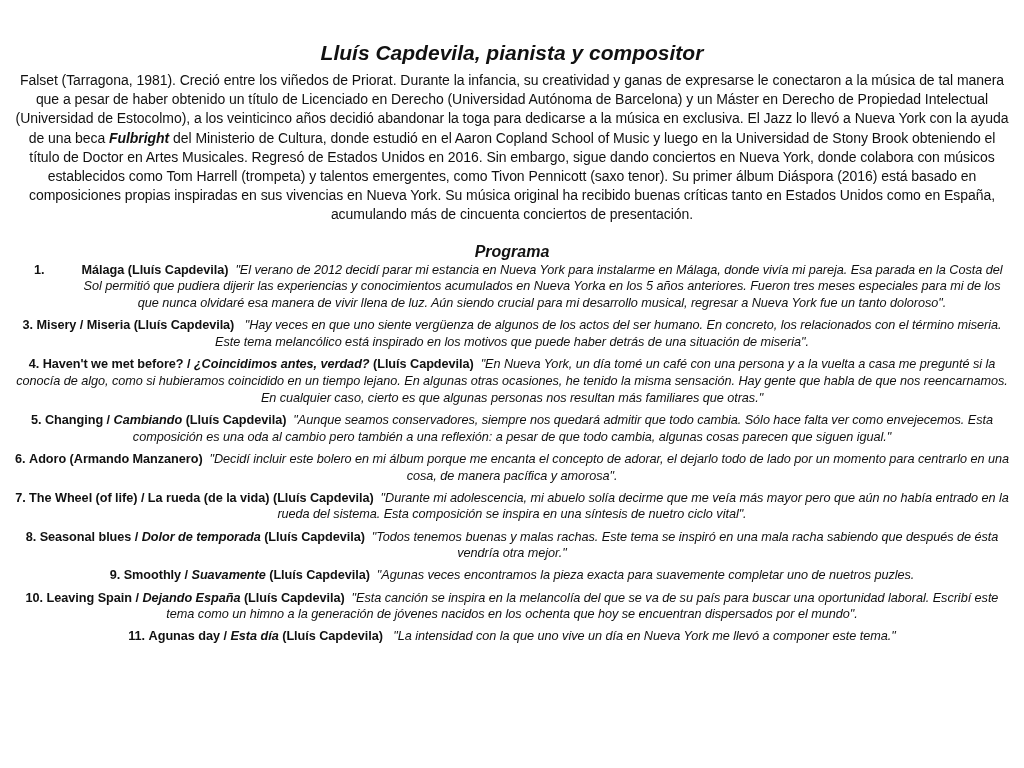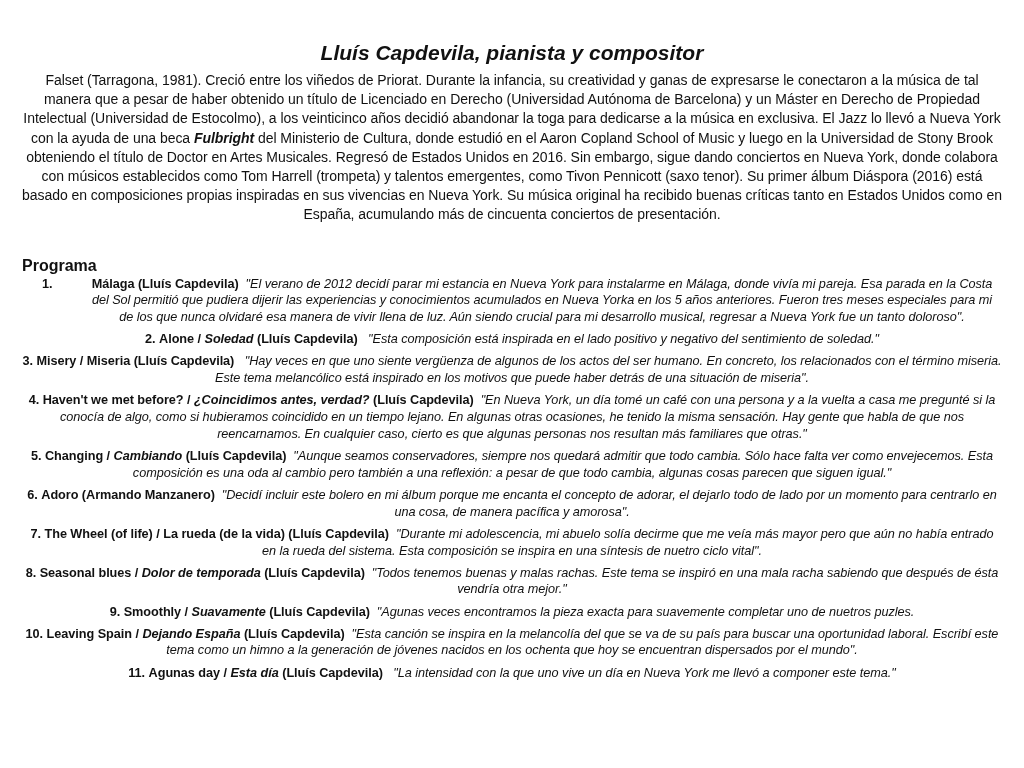--- a/index.html
+++ b/index.html
@@ -12,45 +12,46 @@
     height: 768px;
     overflow: hidden;
     font-family: "Liberation Sans", "DejaVu Sans", sans-serif;
     color: #111111;
   }
   .page {
     position: relative;
     width: 1024px;
     height: 768px;
     box-sizing: border-box;
-    padding: 0 22px;
+    padding: 0 14px;
   }
   .title {
     text-align: center;
     font-weight: bold;
     font-style: italic;
     font-size: 21px;
     line-height: 26px;
     margin: 0;
     padding-top: 40px;
   }
   .bio {
     text-align: center;
     font-size: 14px;
     line-height: 19.2px;
     margin: 5px 0 0 0;
     letter-spacing: -0.05px;
   }
   .bio .strong-it { font-weight: bold; font-style: italic; }
   .section-heading {
-    text-align: left;
+    text-align: center;
     font-weight: bold;
     font-size: 16px;
     line-height: 20px;
-    margin: 31px 0 0 0;
+    margin: 17px 0 0 0;
+    font-style: italic;
   }
   .program {
     margin: 0;
     padding: 0;
     list-style: none;
   }
   .item {
     text-align: center;
     font-size: 12.7px;
     line-height: 16.8px;
@@ -87,21 +88,20 @@
   <p class="bio"><span>Falset (Tarragona, 1981). Creció entre los viñedos de Priorat. Durante la infancia, su creatividad y ganas de expresarse le conectaron a la música de tal manera que a pesar de haber obtenido un título de Licenciado en Derecho (Universidad Autónoma de Barcelona) y un Máster en Derecho de Propiedad Intelectual (Universidad de Estocolmo), a los veinticinco años decidió abandonar la toga para dedicarse a la música en exclusiva. El Jazz lo llevó a Nueva York con la ayuda de una beca </span><span class="strong-it">Fulbright</span><span> del Ministerio de Cultura, donde estudió en el Aaron Copland School of Music y luego en la Universidad de Stony Brook obteniendo el título de Doctor en Artes Musicales. Regresó de Estados Unidos en 2016. Sin embargo, sigue dando conciertos en Nueva York, donde colabora con músicos establecidos como Tom Harrell (trompeta) y talentos emergentes, como Tivon Pennicott (saxo tenor). Su primer álbum Diáspora (2016) está basado en composiciones propias inspiradas en sus vivencias en Nueva York. Su música original ha recibido buenas críticas tanto en Estados Unidos como en España, acumulando más de cincuenta conciertos de presentación.</span></p>
 
   <h2 class="section-heading">Programa</h2>
 
   <ol class="program">
     <li class="item first">
       <span class="num">1.</span>
       <span class="body"><span class="t-bold">Málaga</span> <span class="t-bold">(Lluís Capdevila)</span>&nbsp; <span class="quote">"El verano de 2012 decidí parar mi estancia en Nueva York para instalarme en Málaga, donde vivía mi pareja. Esa parada en la Costa del Sol permitió que pudiera dijerir las experiencias y conocimientos acumulados en Nueva Yorka en los 5 años anteriores. Fueron tres meses especiales para mi de los que nunca olvidaré esa manera de vivir llena de luz. Aún siendo crucial para mi desarrollo musical, regresar a Nueva York fue un tanto doloroso".</span></span>
     </li>
 
-    <li class="item"><span class="t-bold">2.</span> <span class="t-bold">Alone /</span> <span class="t-bold-it">Soledad</span> <span class="t-bold">(Lluís Capdevila)</span>&nbsp;&nbsp; <span class="quote">"Esta composición está inspirada en el lado positivo y negativo del sentimiento de soledad."</span></li>
 
     <li class="item"><span class="t-bold">3.</span> <span class="t-bold">Misery / Miseria</span> <span class="t-bold">(Lluís Capdevila)</span>&nbsp;&nbsp; <span class="quote">"Hay veces en que uno siente vergüenza de algunos de los actos del ser humano. En concreto, los relacionados con el término miseria. Este tema melancólico está inspirado en los motivos que puede haber detrás de una situación de miseria".</span></li>
 
     <li class="item"><span class="t-bold">4.</span> <span class="t-bold">Haven't we met before? /</span> <span class="t-bold-it">¿Coincidimos antes, verdad?</span> <span class="t-bold">(Lluís Capdevila)</span>&nbsp; <span class="quote">"En Nueva York, un día tomé un café con una persona y a la vuelta a casa me pregunté si la conocía de algo, como si hubieramos coincidido en un tiempo lejano. En algunas otras ocasiones, he tenido la misma sensación. Hay gente que habla de que nos reencarnamos. En cualquier caso, cierto es que algunas personas nos resultan más familiares que otras."</span></li>
 
     <li class="item"><span class="t-bold">5.</span> <span class="t-bold">Changing /</span> <span class="t-bold-it">Cambiando</span> <span class="t-bold">(Lluís Capdevila)</span>&nbsp; <span class="quote">"Aunque seamos conservadores, siempre nos quedará admitir que todo cambia. Sólo hace falta ver como envejecemos. Esta composición es una oda al cambio pero también a una reflexión: a pesar de que todo cambia, algunas cosas parecen que siguen igual."</span></li>
 
     <li class="item"><span class="t-bold">6.</span> <span class="t-bold">Adoro</span> <span class="t-bold">(Armando Manzanero)</span>&nbsp; <span class="quote">"Decidí incluir este bolero en mi álbum porque me encanta el concepto de adorar, el dejarlo todo de lado por un momento para centrarlo en una cosa, de manera pacífica y amorosa".</span></li>
 
     <li class="item"><span class="t-bold">7.</span> <span class="t-bold">The Wheel (of life) / La rueda (de la vida)</span> <span class="t-bold"> (Lluís Capdevila)</span>&nbsp; <span class="quote">"Durante mi adolescencia, mi abuelo solía decirme que me veía más mayor pero que aún no había entrado en la rueda del sistema. Esta composición se inspira en una síntesis de nuetro ciclo vital".</span></li>

